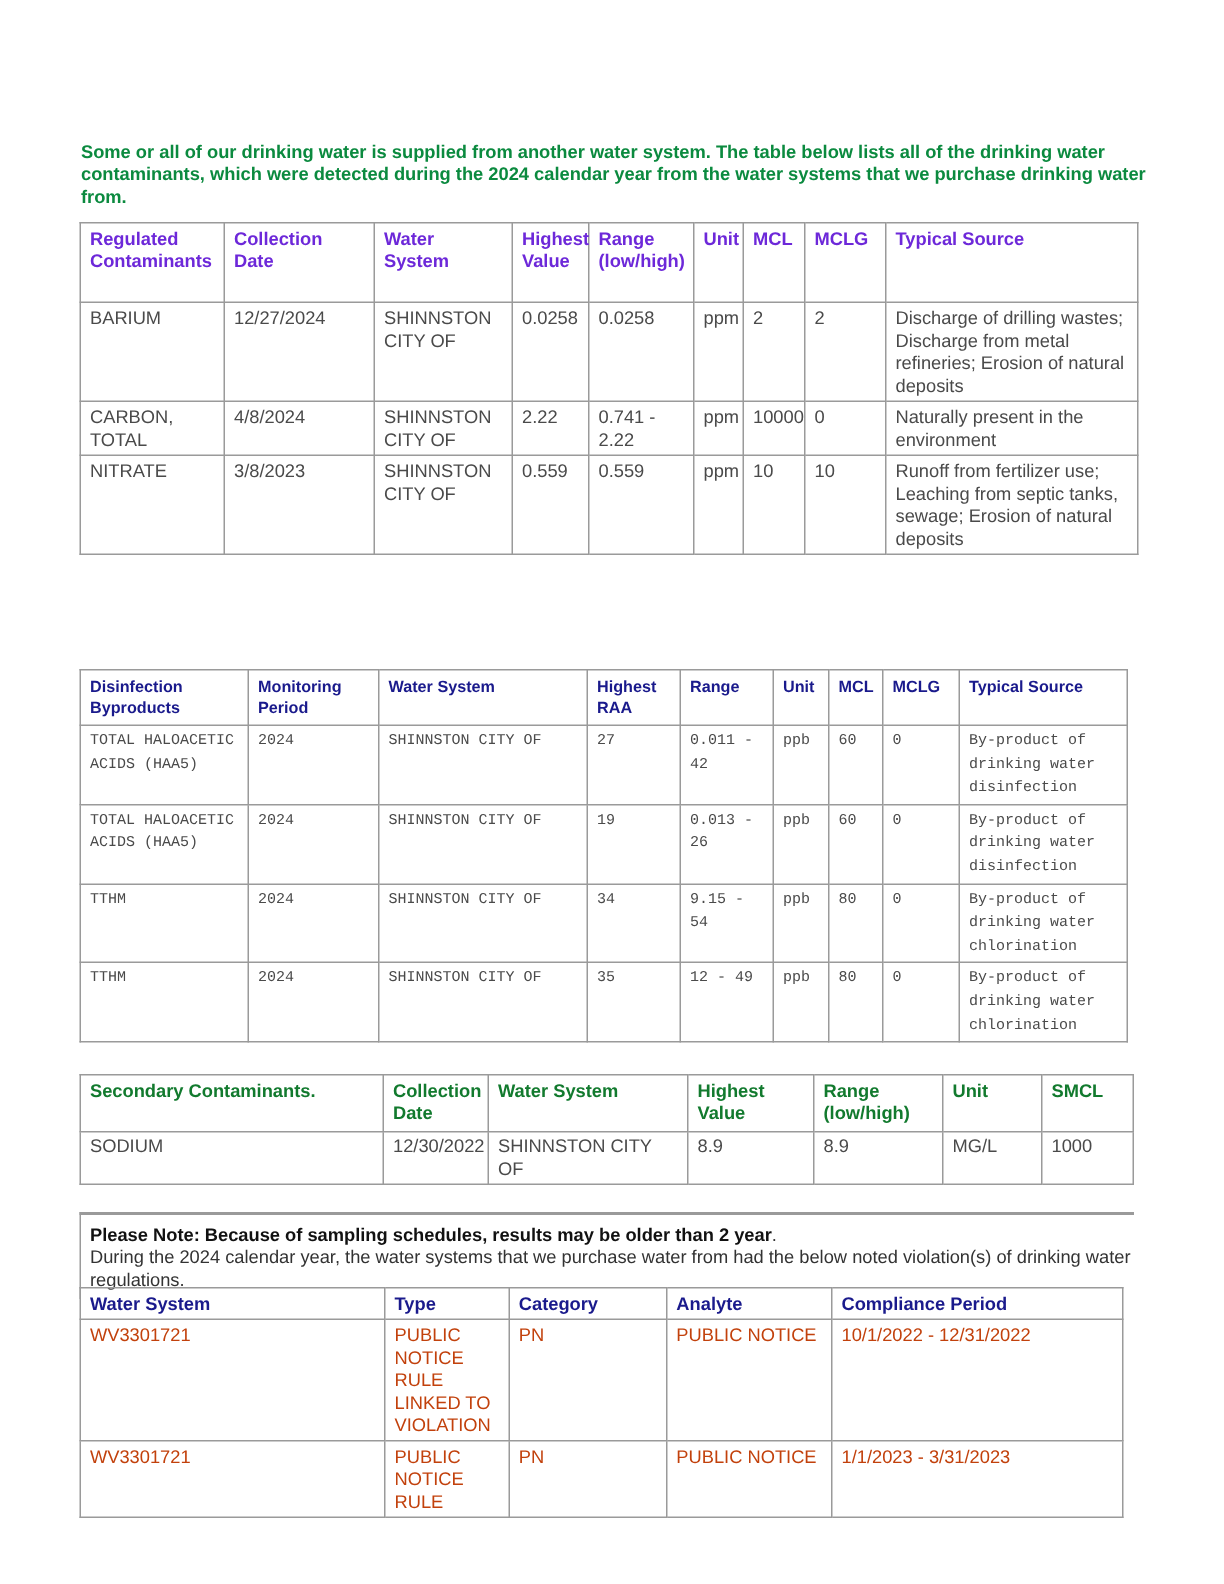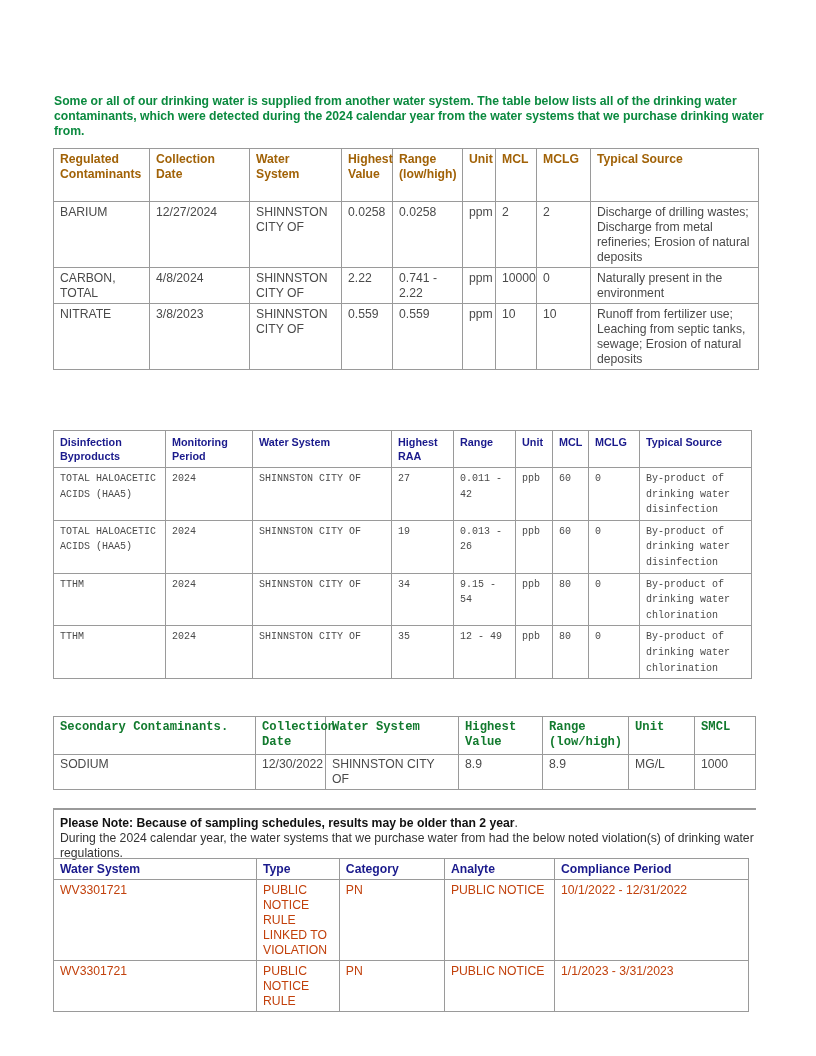--- a/index.html
+++ b/index.html
@@ -5,27 +5,27 @@
   html, body { margin: 0; padding: 0; background: #ffffff; }
   body { width: 816px; height: 1056px; position: relative; font-family: "Liberation Sans", sans-serif; color: #333333; }
   .intro {
     position: absolute; left: 54px; top: 94px; width: 710px;
     color: #0b8a3f; font-weight: bold; font-size: 12.2px; line-height: 15px;
   }
   table { border-collapse: collapse; position: absolute; table-layout: fixed; }
   td, th { border: 1.5px solid #9a9a9a; vertical-align: top; text-align: left; padding: 3px 5px 2px 6px; }
   th { font-weight: bold; }
   .t1 { left: 53px; top: 148px; width: 705px; font-size: 12.2px; line-height: 15px; }
-  .t1 th { color: #a16207; height: 47px; }
+  .t1 th { color: #6d28d9; height: 47px; }
   .t1 td { color: #4a4a4a; }
-  .t2 { left: 53px; top: 430px; width: 698px; font-size: 10.6px; line-height: 13.5px; }
+  .t2 { left: 53px; top: 446px; width: 698px; font-size: 10.6px; line-height: 13.5px; }
   .t2 th { color: #1a1a8c; height: 29px; padding-top: 5px; font-size: 10.8px; }
   .t2 td { color: #4a4a4a; font-family: Liberation Mono, monospace; font-size: 10px; line-height: 15.6px; padding-top: 3px; }
   .t3 { left: 53px; top: 716px; width: 702px; font-size: 12.2px; line-height: 15px; }
-  .t3 th { color: #127a2e; height: 32px; font-family: Liberation Mono, monospace; }
+  .t3 th { color: #127a2e; height: 32px; }
   .t3 td { color: #4a4a4a; padding-top: 2px; padding-bottom: 2px; margin-top: 28px; }
   .note {
     position: absolute; left: 53px; top: 808px; width: 696px; height: 50px;
     border-top: 2px solid #9a9a9a; border-left: 1.5px solid #9a9a9a;
     padding: 6px 0 0 6px; font-size: 12.2px; line-height: 15px; color: #333;
   }
   .note b { color: #111; }
   .t4 { left: 53px; top: 858px; width: 696px; font-size: 12.2px; line-height: 15px; }
   .t4 th { color: #1a1a8c; height: 15px; }
   .t4 td { color: #c2410c; }

